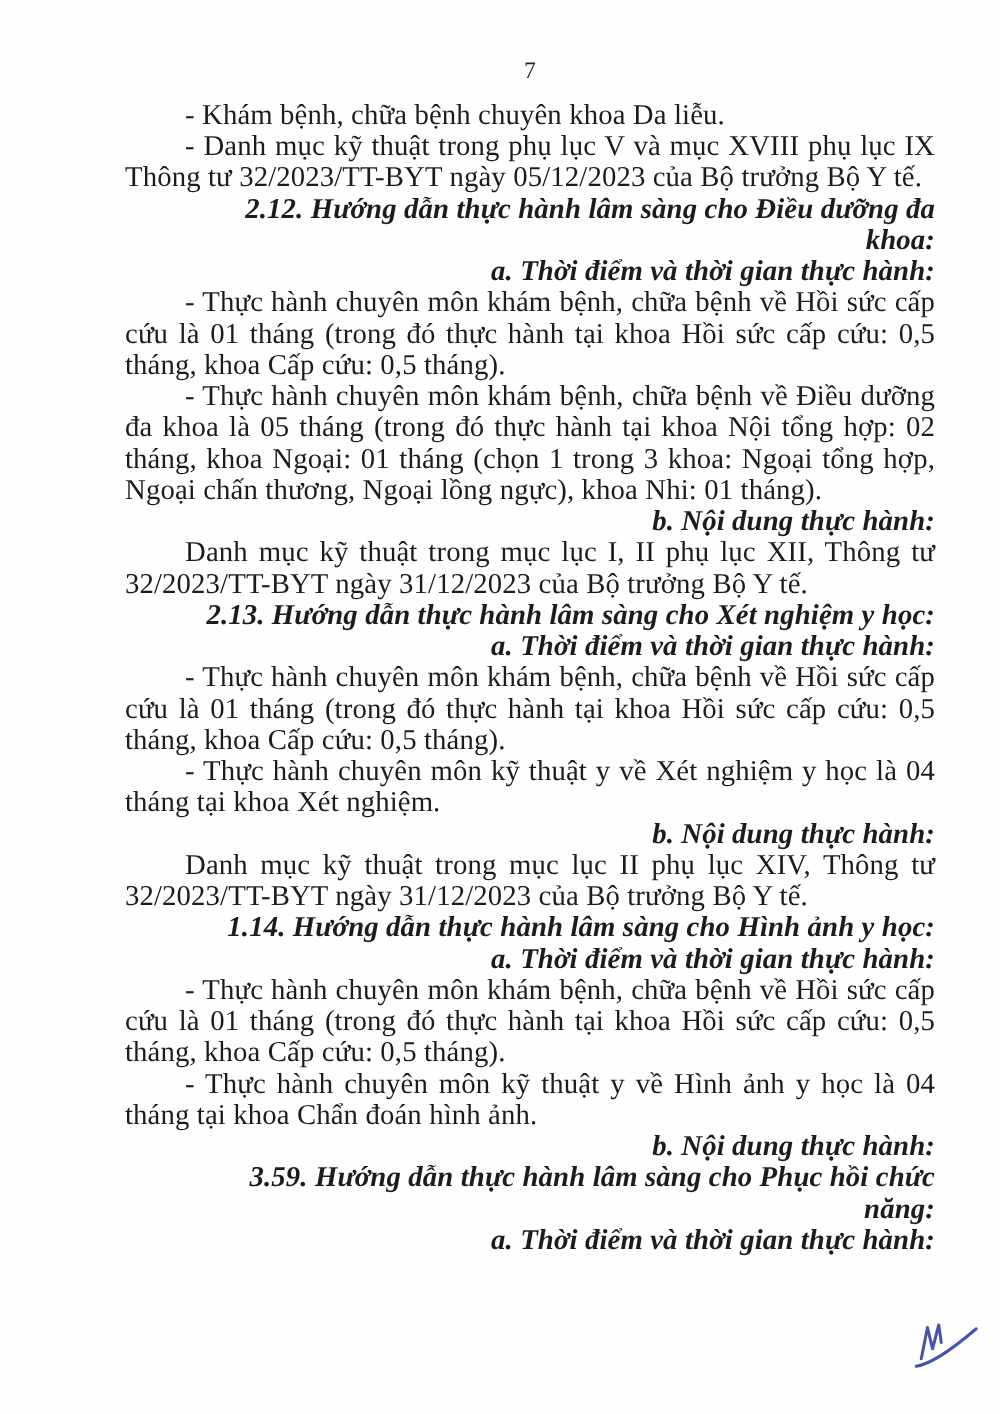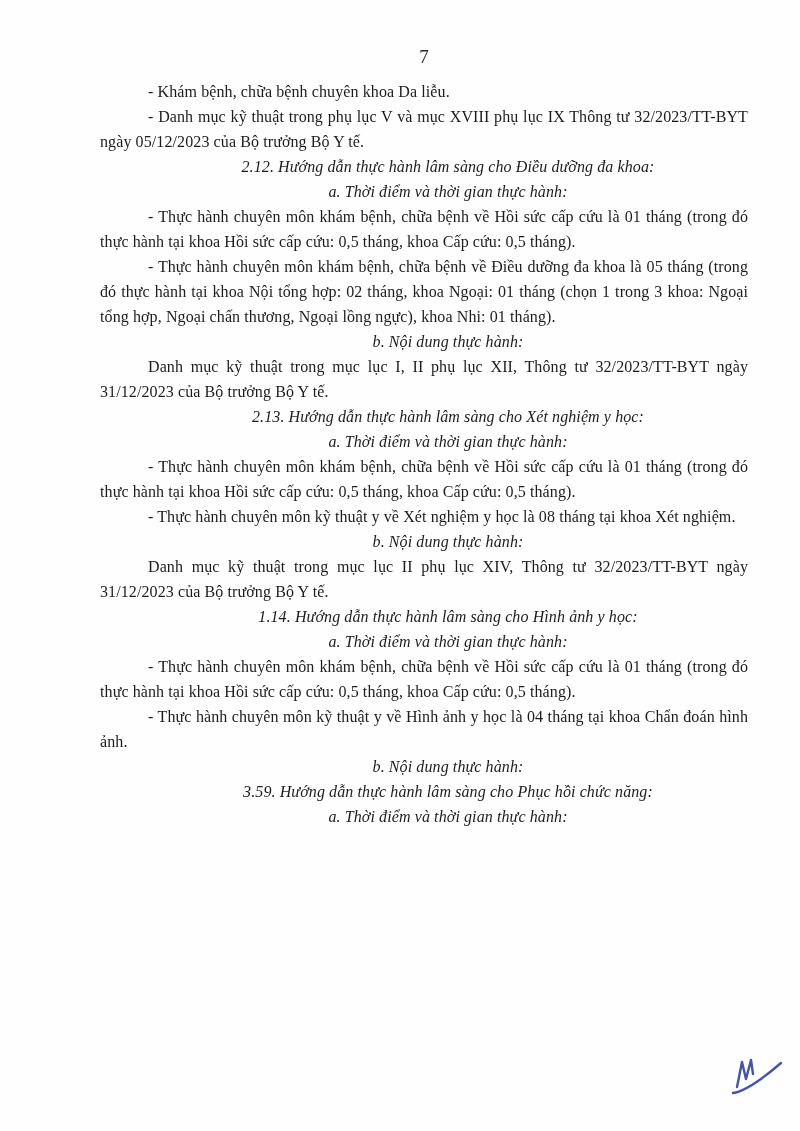--- a/index.html
+++ b/index.html
@@ -21,33 +21,33 @@
     text-align: center;
     font-size: 19px;
     line-height: 22px;
     color: #2a2a2a;
   }
   .content {
     position: absolute;
     top: 79px;
     left: 100px;
     width: 648px;
-    font-size: 16px;
+    font-size: 23px;
     line-height: 25px;
   }
   .content p {
     margin: 0;
     text-align: justify;
     text-indent: 48px;
     letter-spacing: 0.1px;
   }
   .content p.heading {
-    font-weight: normal;
+    font-weight: bold;
     font-style: italic;
-    text-align: center;
+    text-align: right;
   }
   .signature {
     position: absolute;
     left: 728px;
     top: 1054px;
     width: 62px;
     height: 52px;
   }
   .signature svg { display: block; width: 100%; height: 100%; }
 </style>
@@ -63,21 +63,21 @@
     <p>- Danh mục kỹ thuật trong phụ lục V và mục XVIII phụ lục IX Thông tư 32/2023/TT-BYT ngày 05/12/2023 của Bộ trưởng Bộ Y tế.</p>
     <p class="heading">2.12. Hướng dẫn thực hành lâm sàng cho Điều dưỡng đa khoa:</p>
     <p class="heading">a. Thời điểm và thời gian thực hành:</p>
     <p>- Thực hành chuyên môn khám bệnh, chữa bệnh về Hồi sức cấp cứu là 01 tháng (trong đó thực hành tại khoa Hồi sức cấp cứu: 0,5 tháng, khoa Cấp cứu: 0,5 tháng).</p>
     <p>- Thực hành chuyên môn khám bệnh, chữa bệnh về Điều dưỡng đa khoa là 05 tháng (trong đó thực hành tại khoa Nội tổng hợp: 02 tháng, khoa Ngoại: 01 tháng (chọn 1 trong 3 khoa: Ngoại tổng hợp, Ngoại chấn thương, Ngoại lồng ngực), khoa Nhi: 01 tháng).</p>
     <p class="heading">b. Nội dung thực hành:</p>
     <p>Danh mục kỹ thuật trong mục lục I, II phụ lục XII, Thông tư 32/2023/TT-BYT ngày 31/12/2023 của Bộ trưởng Bộ Y tế.</p>
     <p class="heading">2.13. Hướng dẫn thực hành lâm sàng cho Xét nghiệm y học:</p>
     <p class="heading">a. Thời điểm và thời gian thực hành:</p>
     <p>- Thực hành chuyên môn khám bệnh, chữa bệnh về Hồi sức cấp cứu là 01 tháng (trong đó thực hành tại khoa Hồi sức cấp cứu: 0,5 tháng, khoa Cấp cứu: 0,5 tháng).</p>
-    <p>- Thực hành chuyên môn kỹ thuật y về Xét nghiệm y học là 08 tháng tại khoa Xét nghiệm.</p>
+    <p>- Thực hành chuyên môn kỹ thuật y về Xét nghiệm y học là 04 tháng tại khoa Xét nghiệm.</p>
     <p class="heading">b. Nội dung thực hành:</p>
     <p>Danh mục kỹ thuật trong mục lục II phụ lục XIV, Thông tư 32/2023/TT-BYT ngày 31/12/2023 của Bộ trưởng Bộ Y tế.</p>
     <p class="heading">1.14. Hướng dẫn thực hành lâm sàng cho Hình ảnh y học:</p>
     <p class="heading">a. Thời điểm và thời gian thực hành:</p>
     <p>- Thực hành chuyên môn khám bệnh, chữa bệnh về Hồi sức cấp cứu là 01 tháng (trong đó thực hành tại khoa Hồi sức cấp cứu: 0,5 tháng, khoa Cấp cứu: 0,5 tháng).</p>
     <p>- Thực hành chuyên môn kỹ thuật y về Hình ảnh y học là 04 tháng tại khoa Chẩn đoán hình ảnh.</p>
     <p class="heading">b. Nội dung thực hành:</p>
     <p class="heading">3.59. Hướng dẫn thực hành lâm sàng cho Phục hồi chức năng:</p>
     <p class="heading">a. Thời điểm và thời gian thực hành:</p>
   </div>

